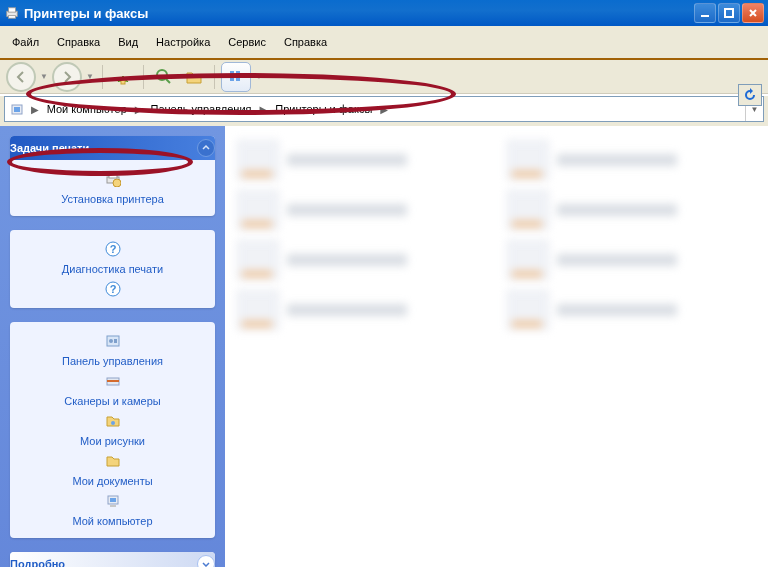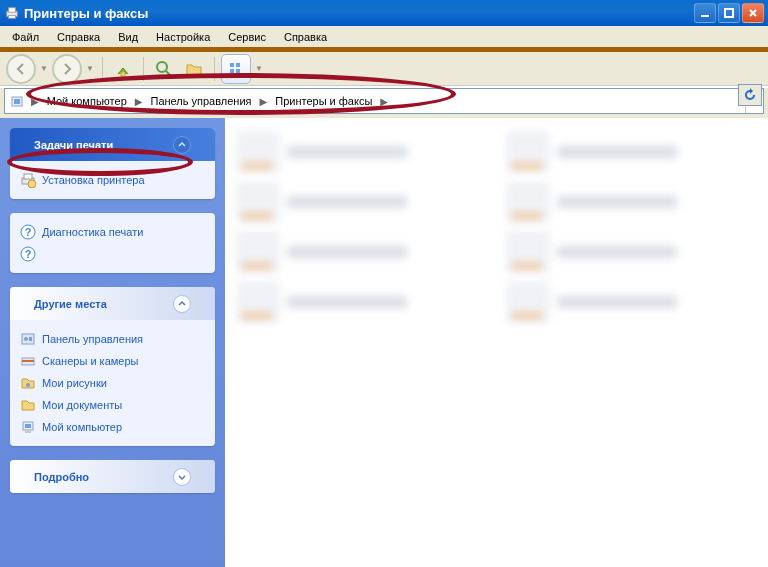--- a/index.html
+++ b/index.html
@@ -9,21 +9,21 @@
   .titlebar { height: 26px; background: linear-gradient(to bottom, #0a6cce 0%, #126fcd 40%, #0058c5 100%); display: flex; align-items: center; color: #fff; font-weight: bold; padding: 0 4px; }
   .titlebar .ico { width: 16px; height: 16px; margin-right: 4px; display:flex; align-items:center; justify-content:center; }
   .titlebar .title { flex: 1; font-size: 13px; }
   .win-btns { display: flex; gap: 2px; }
   .win-btn { width: 22px; height: 20px; border-radius: 3px; border: 1px solid #fff4; display:flex; align-items:center; justify-content:center; color:#fff; font-weight:bold; font-size:12px;}
   .win-min { background: linear-gradient(#3d8bdb,#1d6bc8); }
   .win-max { background: linear-gradient(#3d8bdb,#1d6bc8); }
   .win-close { background: linear-gradient(#f08266,#d64f21); }
 
   
-  .menubar { height: 26px; background: #ece9d8; border-bottom: 5px solid #a16207; display: flex; align-items: center; padding: 0 4px; gap:2px;}
+  .menubar { height: 34px; background: #ece9d8; border-bottom: 2px solid #a16207; display: flex; align-items: center; padding: 0 4px; gap:2px;}
   .menu-item { padding: 3px 8px; color: #000; cursor: default; }
 
   
   .toolbar { height: 34px; background: #ece9d8; border-bottom: 1px solid #d0ccbc; display:flex; align-items:center; padding: 0 6px; gap: 2px;}
   .tb-btn { width:28px; height:28px; border-radius:4px; display:flex; align-items:center; justify-content:center; }
   .tb-big { width:30px; height:30px; border:1px solid #a0b8d8; border-radius:5px; background:linear-gradient(#fefefe,#e4ecf7); display:flex; align-items:center; justify-content:center;}
   .tb-arrow { width:30px; height:30px; border-radius:50%; border:2px solid #c0c9b6; display:flex; align-items:center; justify-content:center; background:#f4f3ec;}
   .tb-drop { width:12px; color:#888; font-size:8px; display:flex; align-items:center; justify-content:center;}
   .tb-sep { width:1px; height:24px; background:#c8c4b4; margin:0 4px;}
 
@@ -37,26 +37,26 @@
   .addr-drop { width:18px; border-left:1px solid #ccc; color:#666; display:flex; align-items:center; justify-content:center; height:100%; font-size:8px;}
   .addr-refresh { width:24px; height:22px; border:1px solid #7f9db9; margin-left:2px; background:#ece9d8; display:flex; align-items:center; justify-content:center;}
 
   
   .main { display:flex; height: calc(567px - 26px - 22px - 34px - 30px); }
   .sidebar { width: 225px; background: linear-gradient(to bottom, #7196e1 0%, #6487da 100%); padding: 10px 10px; overflow:hidden;}
   .content { flex:1; background:#fff; padding:14px 12px; position:relative;}
 
   
   .panel { background:#eff3ff; border-radius:4px; margin-bottom:14px; overflow:hidden; box-shadow:0 1px 2px rgba(0,0,0,0.15);}
-  .panel-hdr { background: linear-gradient(to right, #ffffff, #cdd9f3); height:33px; display:flex; align-items:center; padding:0 24px; color:#215dc6; font-weight:bold; font-size:11px;}
+  .panel-hdr { background: linear-gradient(to right, #ffffff, #cdd9f3); height:24px; display:flex; align-items:center; padding:0 0; color:#215dc6; font-weight:bold; font-size:11px;}
   .panel-hdr.dark { background: linear-gradient(to right, #225ac4, #4880df); color:#fff;}
   .panel-hdr .chev { margin-left:auto; width:18px; height:18px; border-radius:50%; border:1px solid #a6bff0; background:#fff; display:flex; align-items:center; justify-content:center; color:#4b7bd1; font-size:9px;}
   .panel-hdr.dark .chev { border-color:#6f9be2; background:#3a71ce; color:#d7e4f9;}
   .panel-body { padding:8px 10px; }
-  .task-link { display:flex; align-items:center; gap:6px; color:#215dc6; padding:3px 0; cursor:pointer;}
+  .task-link { display:flex; align-items:center; gap:6px; color:#215dc6; padding:3px 0; cursor:pointer;flex-direction:column;}
   .task-ico { width:16px; height:16px; flex-shrink:0; display:flex; align-items:center; justify-content:center;}
 
   
   .grid { display:grid; grid-template-columns: 1fr 1fr; gap: 10px 20px;}
   .item { display:flex; align-items:center; gap:8px; filter: blur(4px); opacity:0.7;}
   .item .thumb { width:42px; height:40px; background:#eaedf3; border:1px solid #d0d6e4; position:relative;}
   .item .thumb::after{content:""; position:absolute; bottom:2px; left:4px; width:30px; height:6px; background:#e9a766;}
   .item .label { height:12px; width:120px; background:#c9cfd8; border-radius:2px;}
 
   
@@ -222,28 +222,20 @@
               <svg width="16" height="16">
                 <circle cx="8" cy="8" r="7" fill="#fff" stroke="#3f8ad8"></circle>
                 <text x="8" y="12" text-anchor="middle" font-size="10" fill="#3f8ad8" font-weight="bold">?</text>
               </svg>
             </span>
         </div>
       </div>
     </div>
 
     <div class="panel">
-      <div class="panel-hdr">
-        <span>Другие места</span>
-        <span class="chev">
-            <svg width="8" height="8">
-              <path d="M1 5l3-3 3 3" fill="none" stroke="currentColor" stroke-width="1.5"></path>
-            </svg>
-          </span>
-      </div>
       <div class="panel-body">
         <div class="task-link">
           <span class="task-ico">
               <svg width="16" height="16">
                 <rect x="2" y="3" width="12" height="10" fill="#d9e6f7" stroke="#7fa0cc"></rect>
                 <circle cx="6" cy="8" r="2" fill="#7fa0cc"></circle>
                 <rect x="9" y="6" width="3" height="4" fill="#7fa0cc"></rect>
               </svg>
             </span>
           <span>Панель управления</span>

